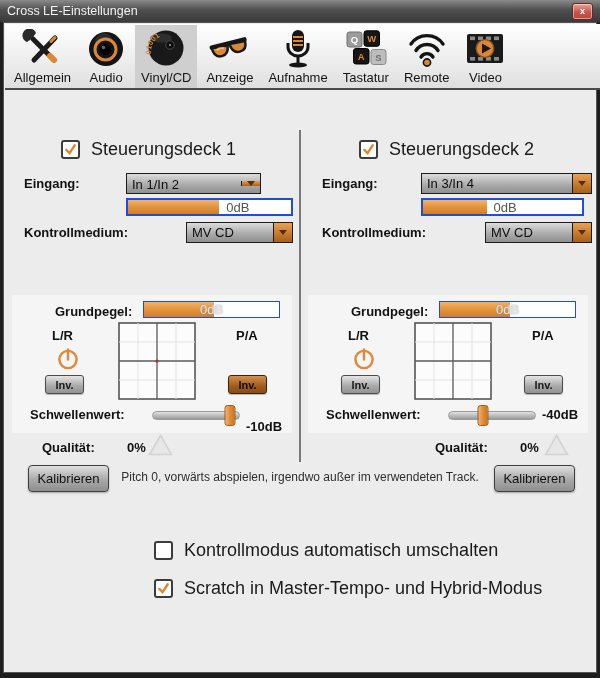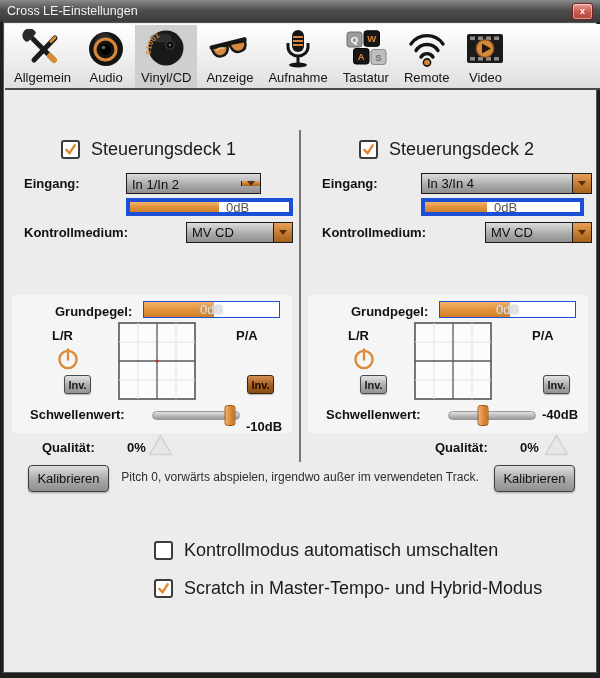--- a/index.html
+++ b/index.html
@@ -46,38 +46,38 @@
 
   .dropdown{position:absolute;height:21px;border:1px solid #1c1c1c;display:flex;
     background:linear-gradient(#dcdcdc,#a8a8a8 60%,#8f8f8f);cursor:pointer;box-sizing:border-box;}
   .dd-text{flex:1;font-size:13px;color:#0d0d0d;padding:2px 0 0 5px;overflow:hidden;white-space:nowrap;}
   .dd-btn{width:18px;border-left:1px solid #1c1c1c;
     background:linear-gradient(#e8a359,#c1772c 60%,#a5611c);
     display:flex;align-items:center;justify-content:center;}
   .dd-arrow{width:0;height:0;border-left:4px solid transparent;border-right:4px solid transparent;
     border-top:5px solid #5a2d0a;}
 
-  .level-bar{position:absolute;height:18px;background:#fff;border:4px solid #1d4ed8;
+  .level-bar{position:absolute;height:18px;background:#fff;border:2px solid #1d4ed8;
     display:flex;align-items:center;box-sizing:border-box;}
   .bar-fill{height:100%;background:linear-gradient(#f3b269,#e0913a 55%,#d07f26);flex:none;}
   .bar-text{font-size:13px;color:#555;margin-left:7px;white-space:nowrap;}
   .level-bar.centered{border-width:1.5px;height:17px;position:absolute;}
   .level-bar.centered .bar-text{position:absolute;left:0;right:0;margin:0;text-align:center;
     color:#e6e6e6;text-shadow:0 0 2px #9a9a9a;}
 
   .panel{position:absolute;height:138px;background:#f5f5f5;border-radius:2px;}
 
   .scope{position:absolute;}
   .knob{position:absolute;}
   .warn{position:absolute;}
 
-  .inv{position:absolute;width:27px;height:19px;border:1px solid #4a4a4a;border-radius:3px;
+  .inv{position:absolute;width:39px;height:19px;border:1px solid #4a4a4a;border-radius:3px;
     background:linear-gradient(#e4e4e4,#a8a8a8 60%,#949494);
     font-family:"Liberation Sans",sans-serif;font-size:11px;font-weight:bold;color:#1a1a1a;
-    padding:0;cursor:pointer;box-shadow:0 1px 1px rgba(0,0,0,.25);margin-left:19px;}
+    padding:0;cursor:pointer;box-shadow:0 1px 1px rgba(0,0,0,.25);}
   .inv.on{background:linear-gradient(#d3904f,#a05a1d 60%,#8a4d16);border-color:#3c2208;color:#140a02;}
 
   .slider{position:absolute;width:88px;height:9px;border-radius:5px;margin-top:4px;
     background:linear-gradient(#e2e2e2,#9a9a9a);border:1px solid #9a9a9a;box-sizing:border-box;}
   .slider-handle{position:absolute;top:-7px;width:11px;height:21px;border-radius:3px;
     transform:translateX(-50%);background:linear-gradient(90deg,#f2b276,#dd8c3a 50%,#c9761f);
     border:1px solid #a05a10;box-sizing:border-box;cursor:pointer;}
 
   .calibrate{position:absolute;width:81px;height:27px;border:1px solid #3f3f3f;border-radius:4px;
     background:linear-gradient(#dedede,#a9a9a9 55%,#8f8f8f);

